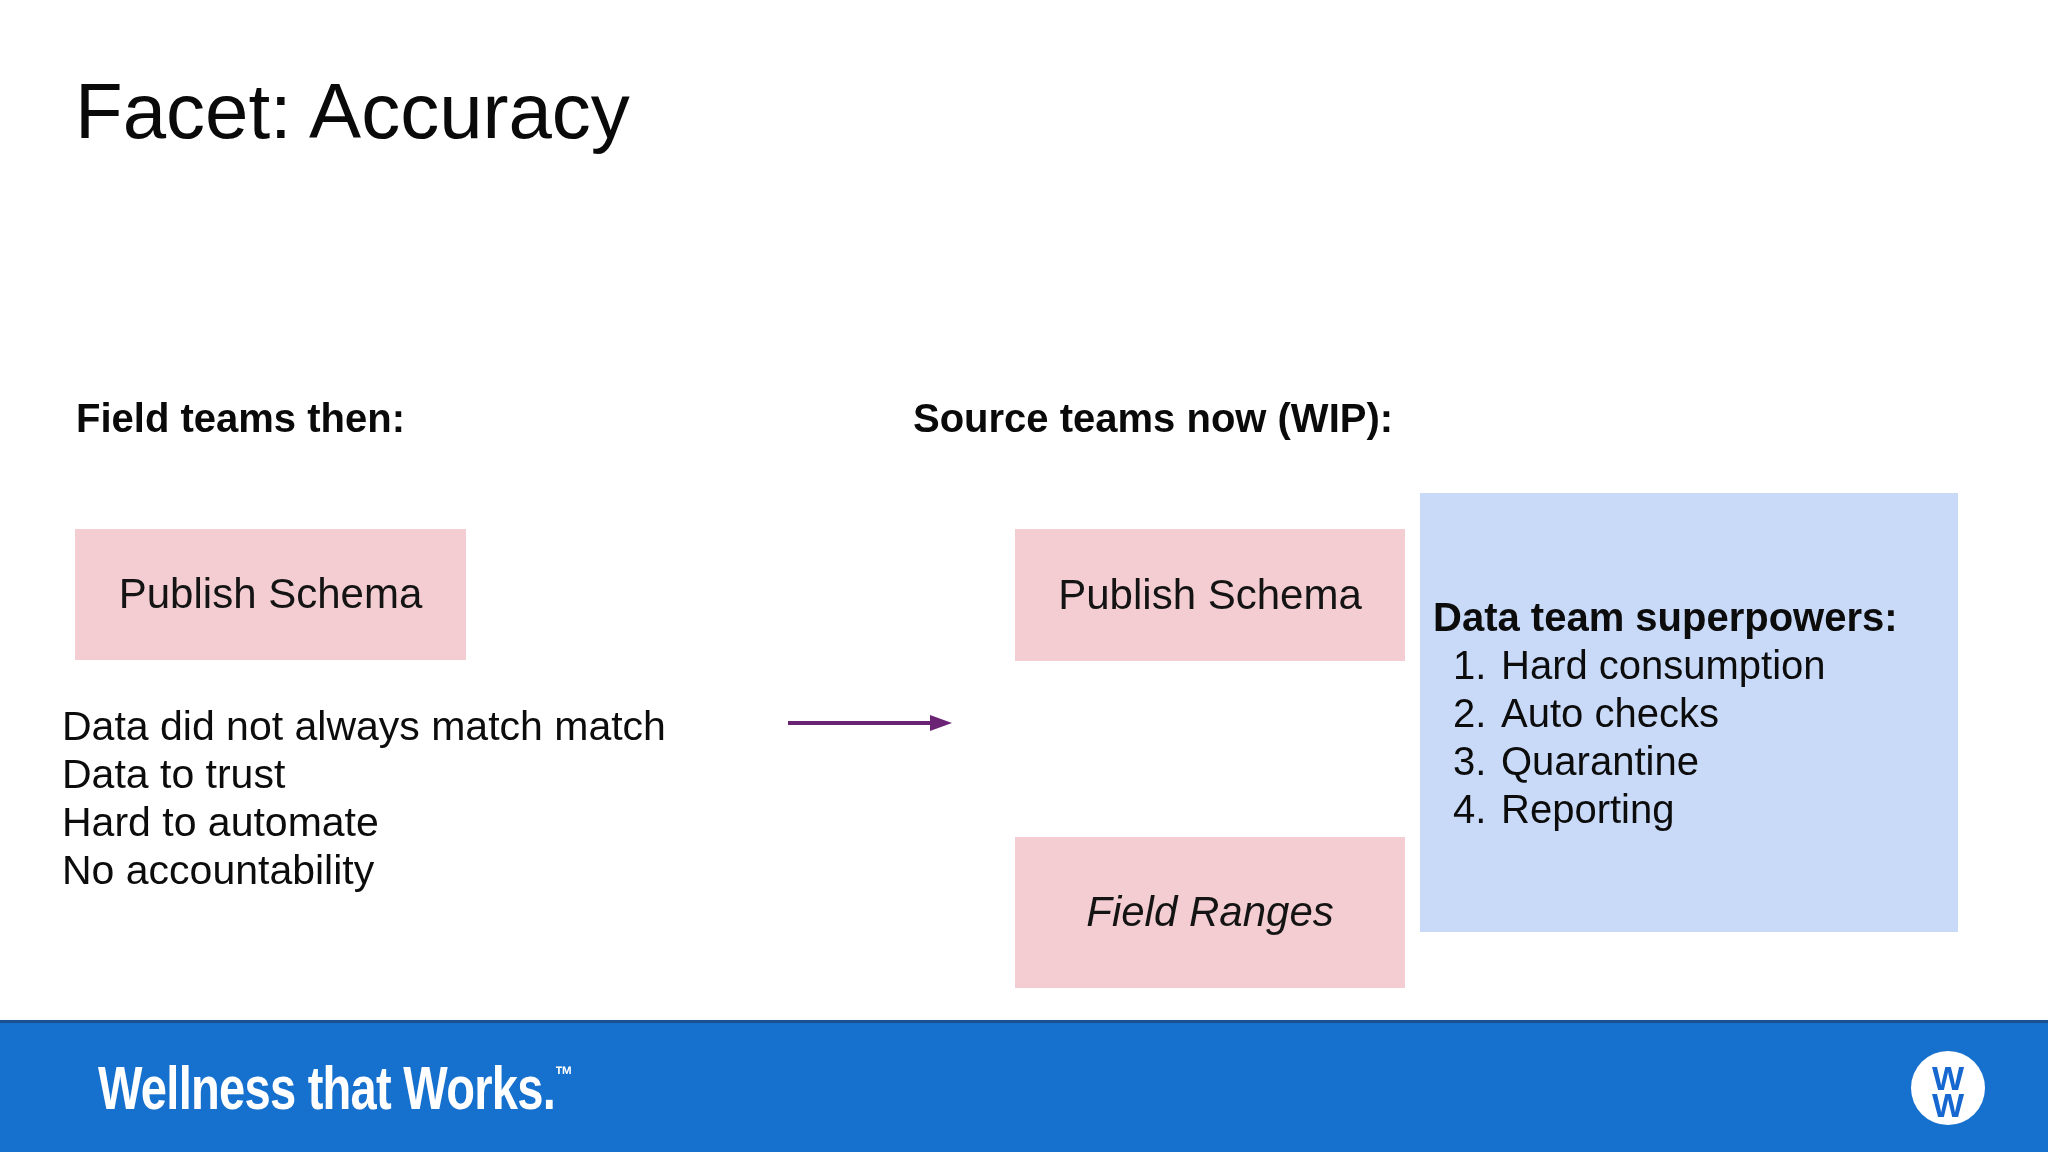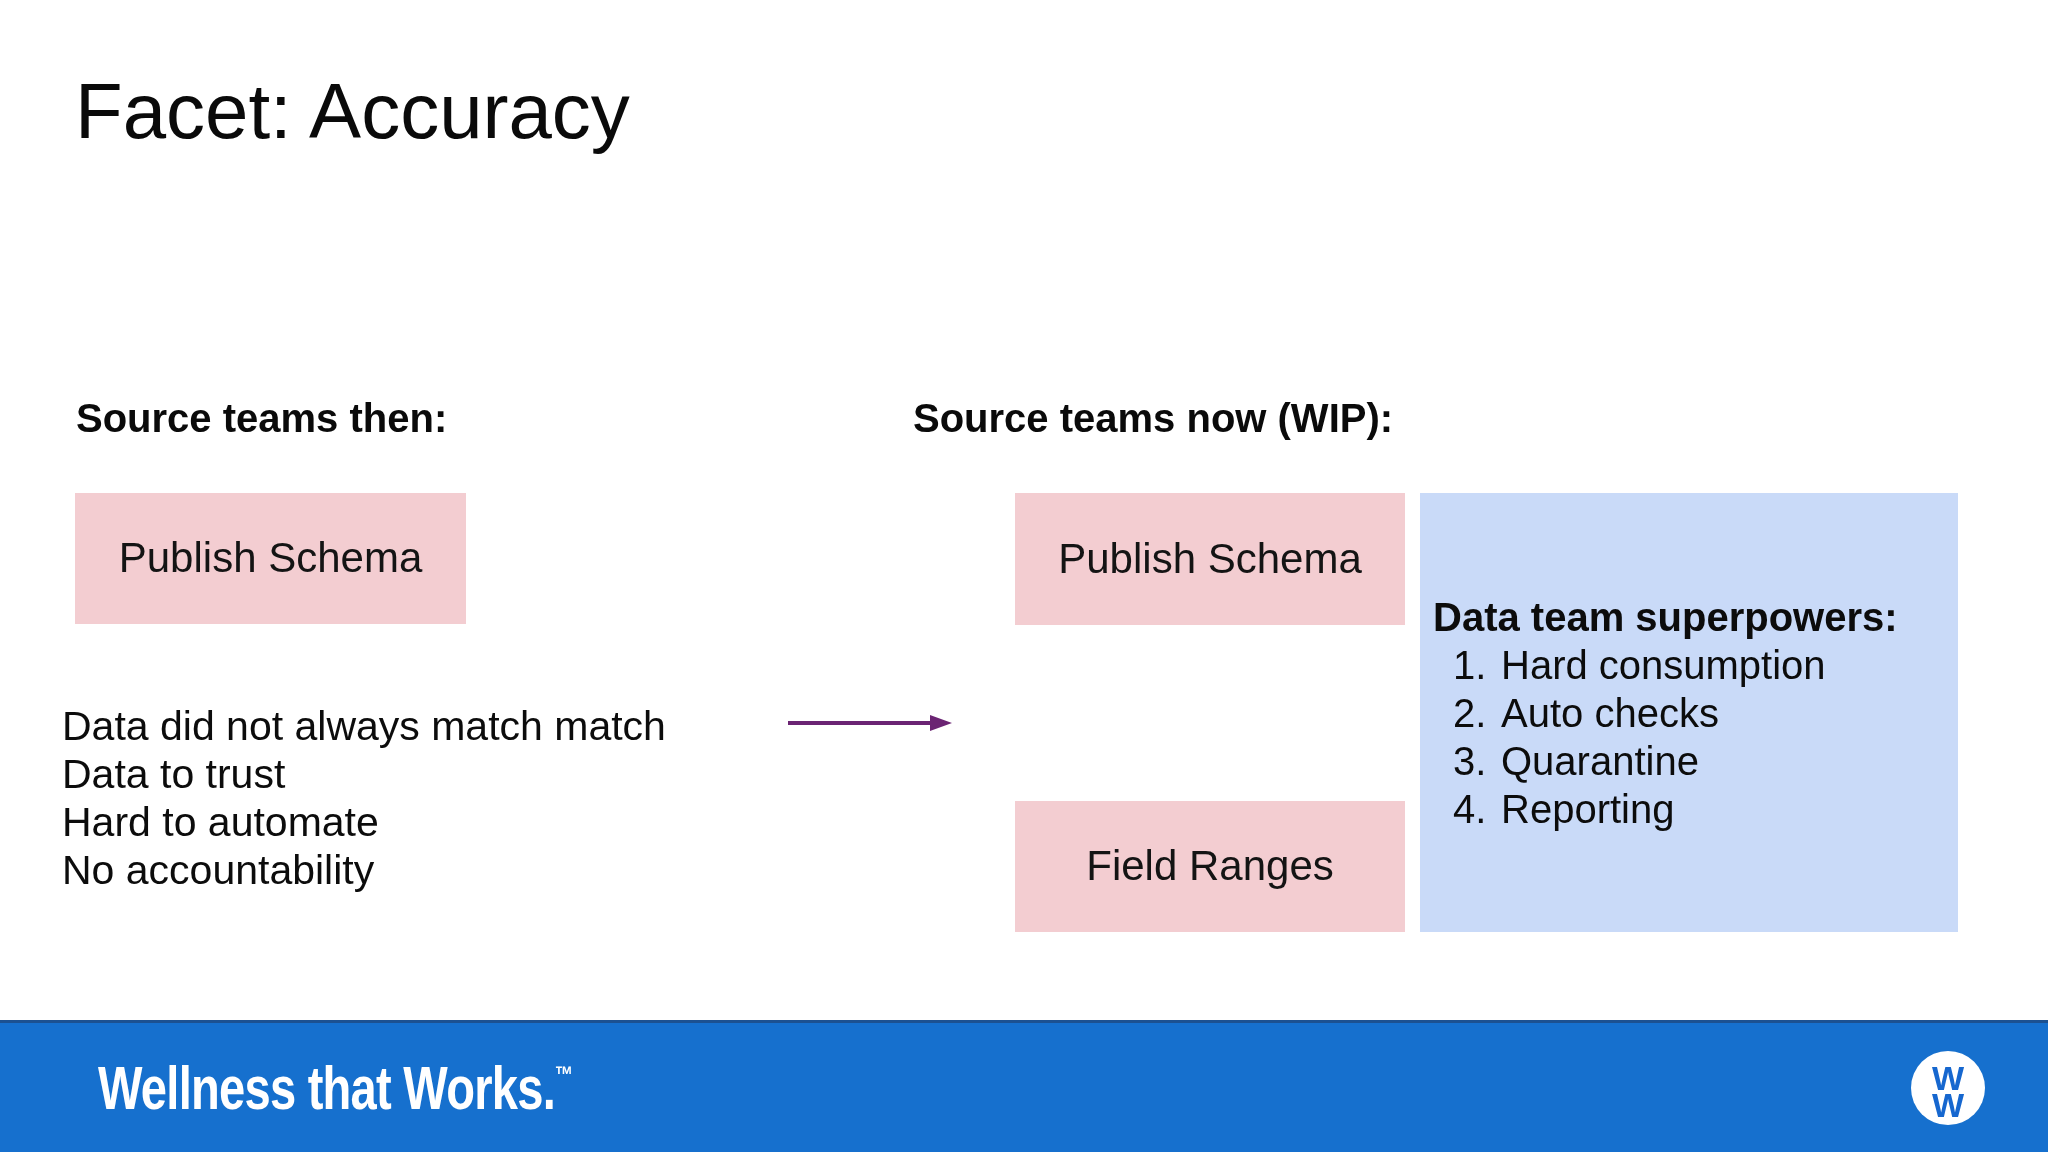--- a/index.html
+++ b/index.html
@@ -27,25 +27,26 @@
   }
   .col-heading.left  { left: 76px; }
   .col-heading.right { left: 913px; }
 
   .pinkbox {
     position: absolute;
     background: #f3cdd1;
     display: flex; align-items: center; justify-content: center;
     font-size: 42px; line-height: 1.15; color: #141414;
     text-align: center;
+    margin-top: 36px;
   }
   .box-then     { left: 75px;   top: 493px; width: 391px; height: 131px; }
   .box-now-1    { left: 1015px; top: 493px; width: 390px; height: 132px; }
   .box-now-2    { left: 1015px; top: 647px; width: 390px; height: 131px; }
-  .box-now-3    { left: 1015px; top: 801px; width: 390px; height: 131px; }
+  .box-now-3    { left: 1015px; top: 801px; width: 390px; height: 151px; font-style: italic; }
 
   .issues {
     position: absolute; left: 62px; top: 702px;
     font-size: 41px; line-height: 48px; color: #0c0c0c;
     white-space: nowrap;
   }
 
   .arrow-svg { position: absolute; left: 786px; top: 712px; }
 
   .panel {
@@ -90,21 +91,21 @@
   }
   .ww-logo { display: block; }
 </style>
 </head>
 <body>
 
 <div class="slide">
 
   <h1 class="title">Facet: Accuracy</h1>
 
-  <div class="col-heading left">Source teams then:</div>
+  <div class="col-heading left">Field teams then:</div>
 
   <div class="pinkbox box-then">
     <span>Publish Schema</span>
   </div>
 
   <div class="issues">
     <div>Data did not always match match</div>
     <div>Data to trust</div>
     <div>Hard to automate</div>
     <div>No accountability</div>

